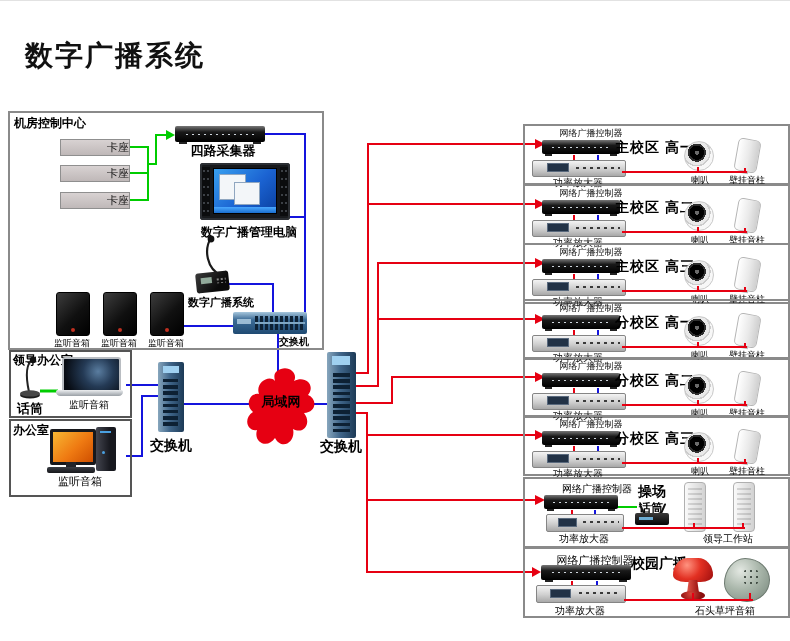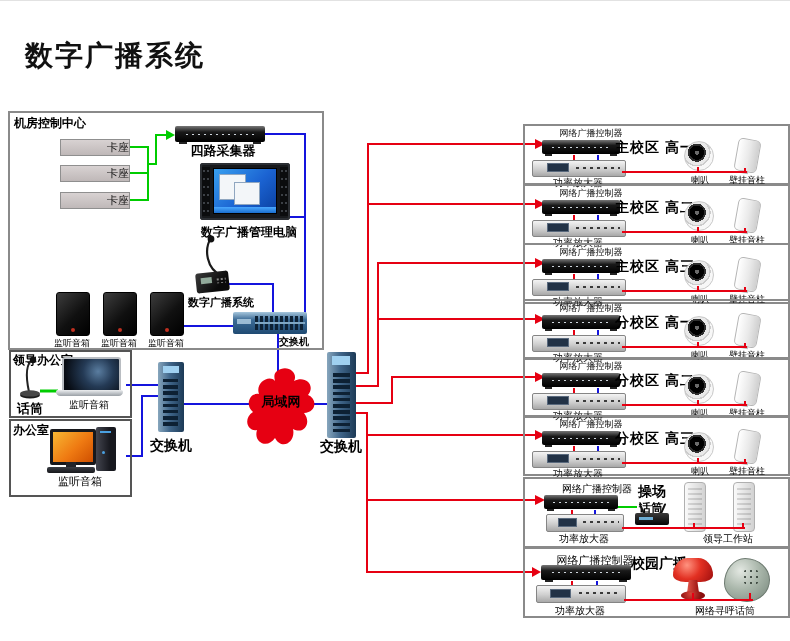--- a/index.html
+++ b/index.html
@@ -396,16 +396,16 @@
     <span class="lbl" style="left:106px;top:6px;font-size:14px;font-weight:bold">校园广播</span>
     <div class="abs" style="left:148px;top:9px;width:40px;height:42px">
       <div class="mush-cap"></div>
         <div class="mush-stem"></div>
         <div class="mush-base"></div>
     </div>
     <div class="stone" style="left:199px;top:9px"></div>
     <div class="abs" style="left:99px;top:50px;width:129px;height:2px;background:#e60012"></div>
     <div class="abs" style="left:167px;top:44px;width:2px;height:6px;background:#e60012"></div>
     <div class="abs" style="left:224px;top:44px;width:2px;height:6px;background:#e60012"></div>
-    <span class="lbl center" style="left:160px;top:55px;width:80px;font-size:10px">网络寻呼话筒</span>
+    <span class="lbl center" style="left:160px;top:55px;width:80px;font-size:10px">石头草坪音箱</span>
   </div>
 
 </div>
 
 </body></html>

